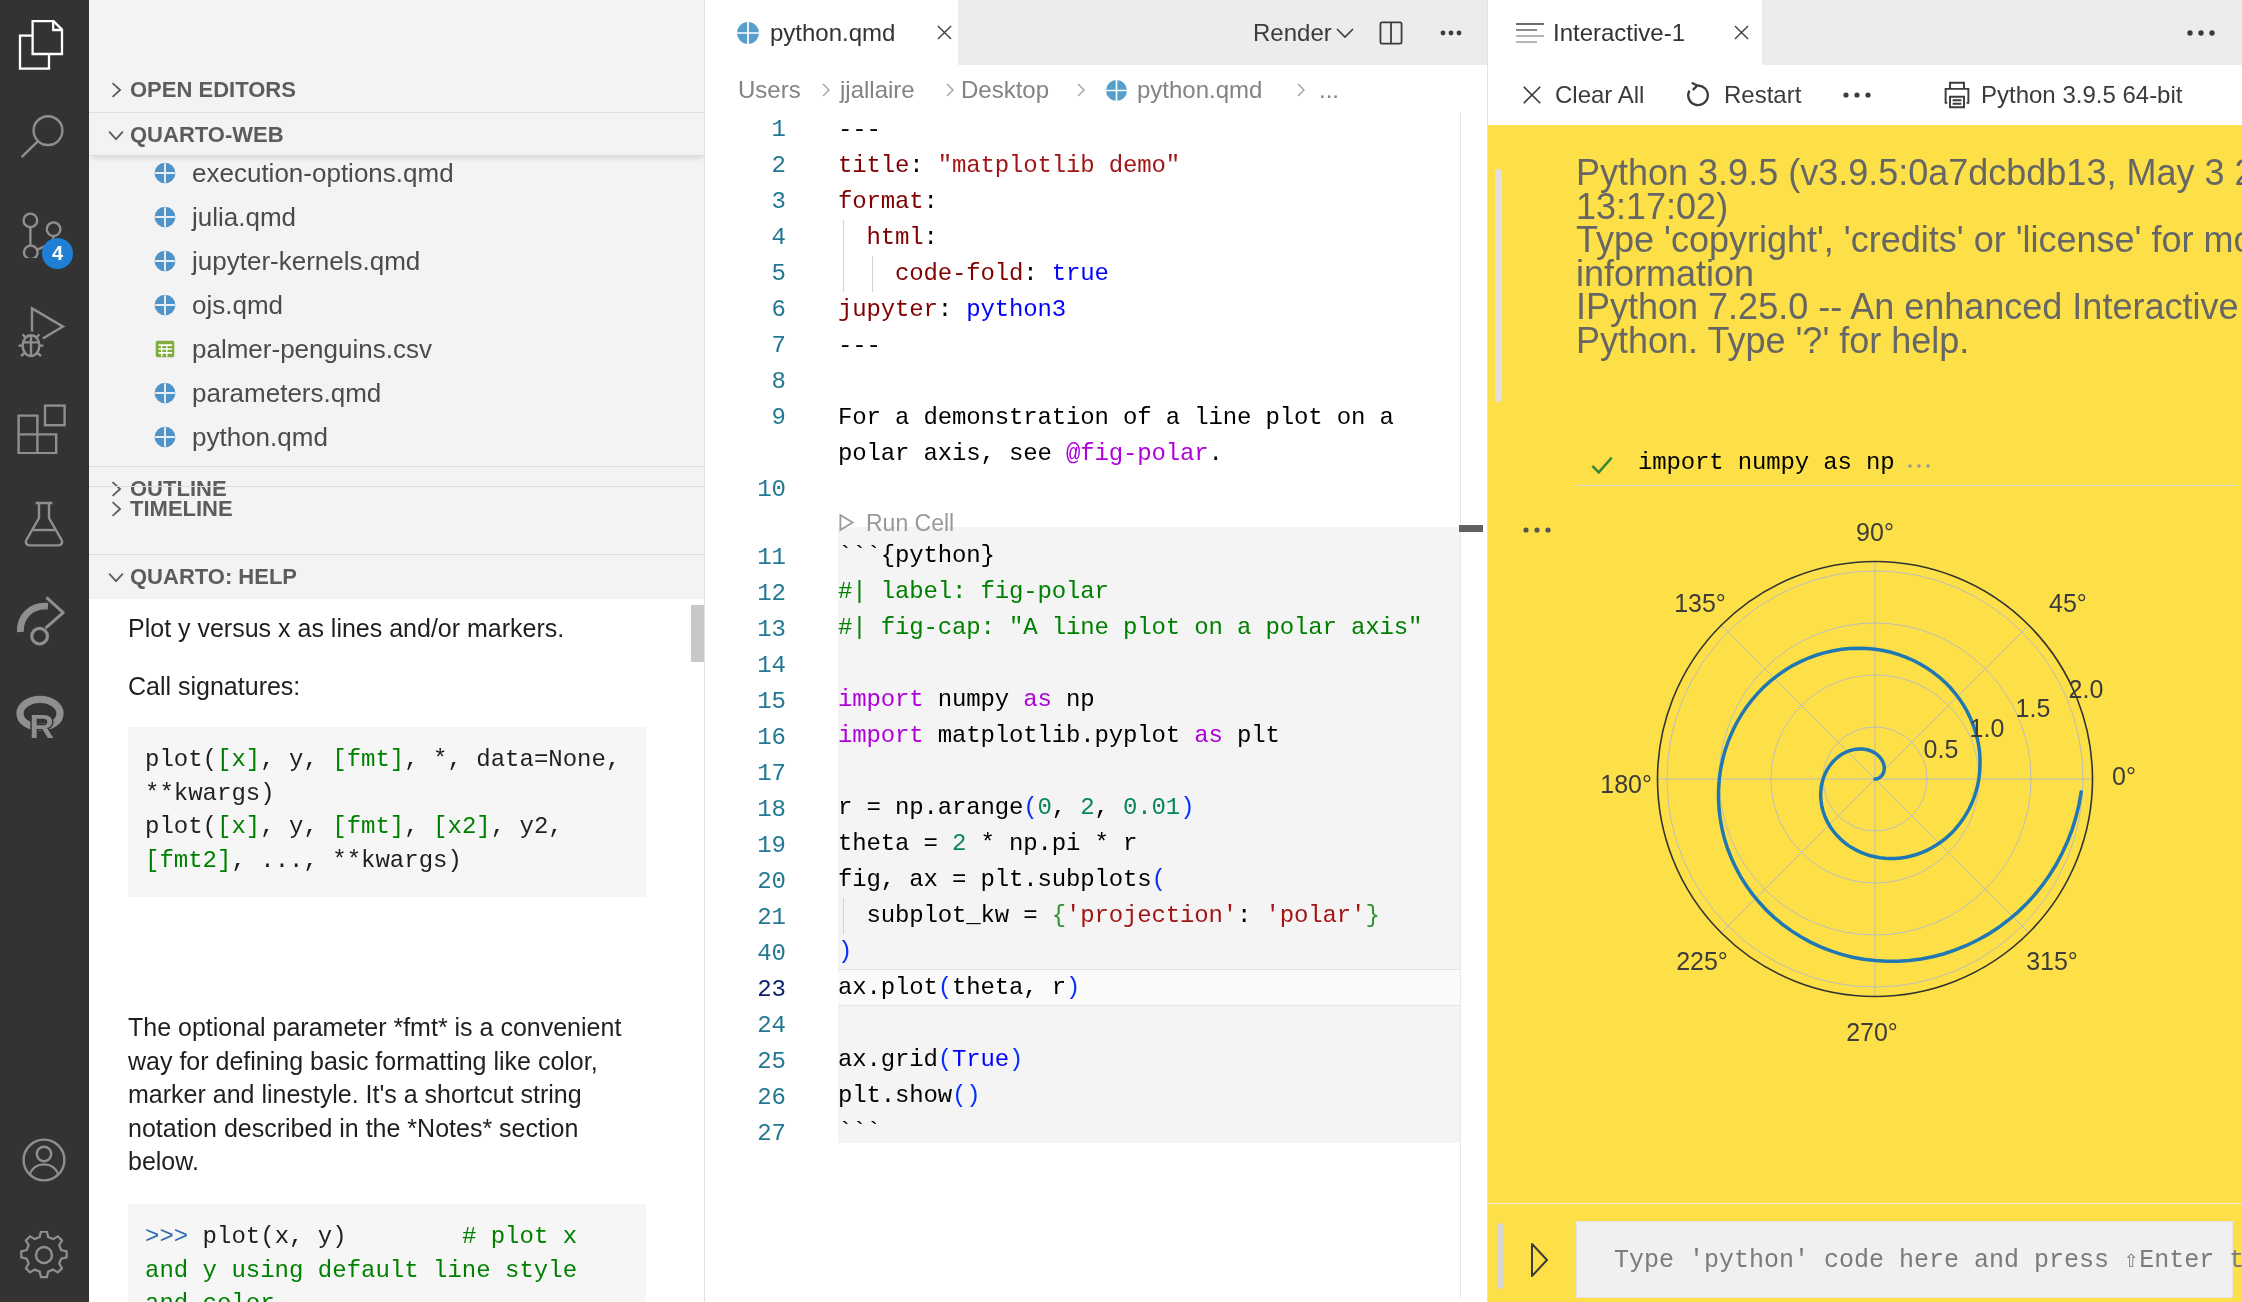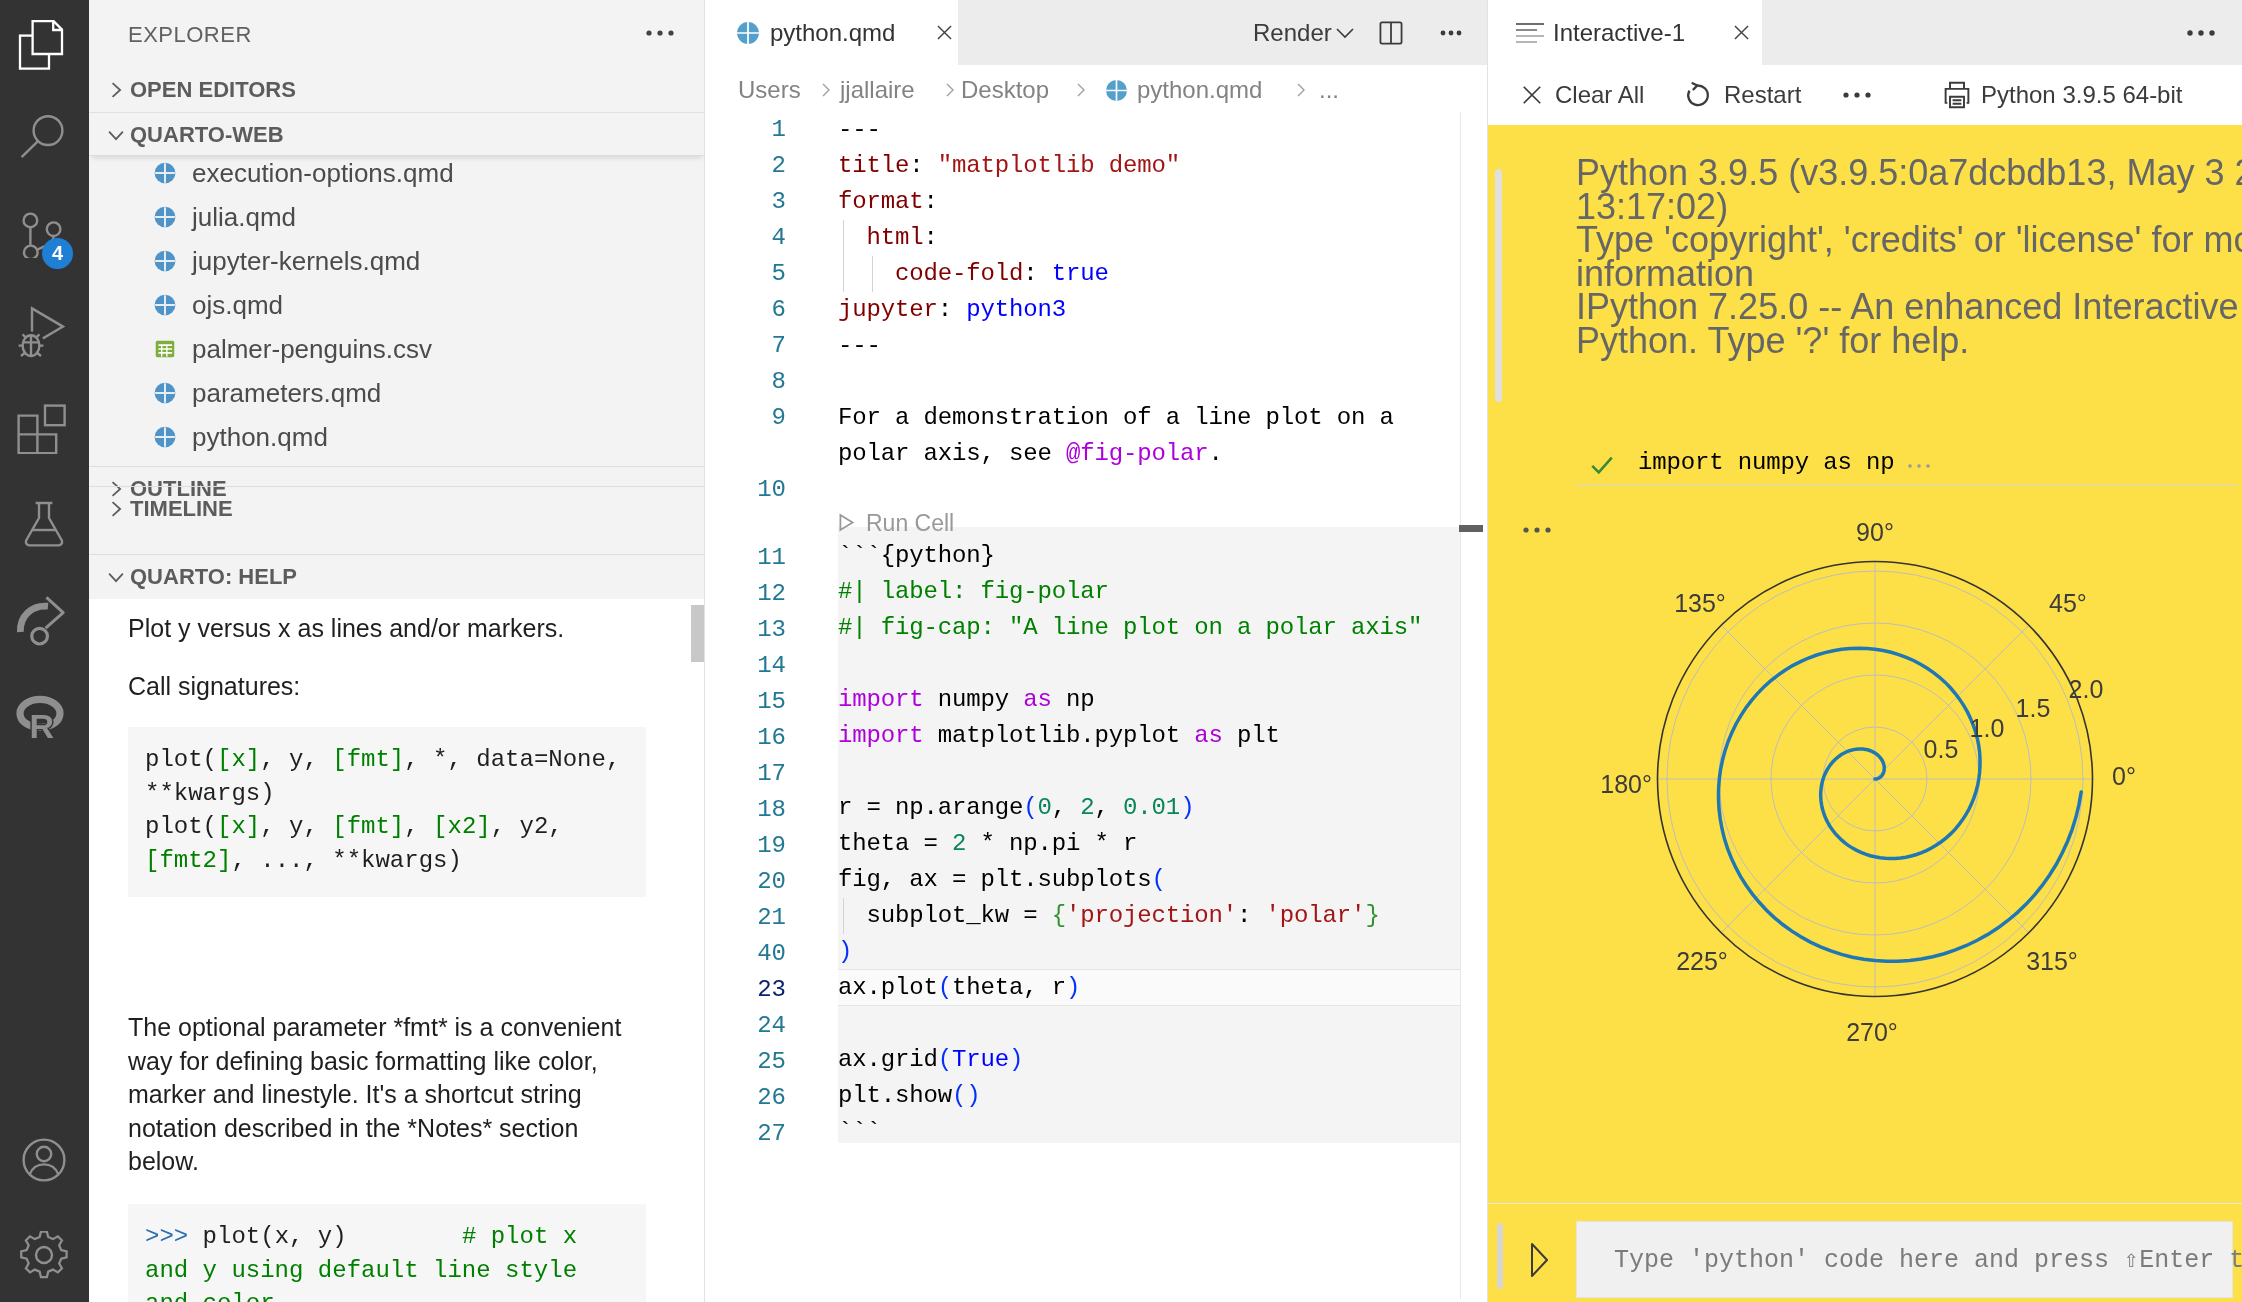--- a/index.html
+++ b/index.html
@@ -100,28 +100,20 @@
       <circle cx="12" cy="9" r="3.6"></circle>
       <path d="M4.8 19.2 C6.2 15.8 8.8 14.2 12 14.2 C15.2 14.2 17.8 15.8 19.2 19.2"></path>
     </svg>
 
     <svg class="aicon" style="left:20px; top:1231px; width:48px; height:48px;" viewBox="0 0 24 24" fill="none" stroke="#8f8f8f" stroke-width="1.2">
       <circle cx="12" cy="12" r="4"></circle>
       <path d="M10.4 1 H13.6 L14.3 3.9 L16.9 5 L19.5 3.5 L21.7 5.7 L20.2 8.3 L21.3 10.9 L24.2 11.6 V14.8 L21.3 15.5 L20.2 18.1 L21.7 20.7 L19.5 22.9 L16.9 21.4 L14.3 22.5 L13.6 25.4 H10.4 L9.7 22.5 L7.1 21.4 L4.5 22.9 L2.3 20.7 L3.8 18.1 L2.7 15.5 L-0.2 14.8 V11.6 L2.7 10.9 L3.8 8.3 L2.3 5.7 L4.5 3.5 L7.1 5 L9.7 3.9 Z" transform="translate(0.8,-0.6) scale(0.93)"></path>
     </svg>
   </div>
   <div id="sidebar" class="abs">
-    <div class="sbx" style="top:0; height:68px;">
-      <div style="position:absolute; left:39px; top:22px; font-size:22px; color:#616161; letter-spacing:0.5px;">EXPLORER</div>
-      <svg style="position:absolute; left:556px; top:23px;" width="30" height="20" viewBox="0 0 30 20">
-          <circle cx="4" cy="10" r="2.6" fill="#424242"></circle>
-          <circle cx="15" cy="10" r="2.6" fill="#424242"></circle>
-          <circle cx="26" cy="10" r="2.6" fill="#424242"></circle>
-        </svg>
-    </div>
     <div class="sbx shead" style="top:68px; height:44px;">
       <svg class="chev" viewBox="0 0 16 16" fill="none" stroke="#5c5c5c" stroke-width="1.3">
           <path d="M5.5 3 L11 8 L5.5 13"></path>
         </svg>
       <div class="srow-label">OPEN EDITORS</div>
     </div>
     <div class="sbx shead" style="top:112px; height:44px; border-top:1px solid #e0e0e0; border-bottom:1px solid #ddd; box-shadow:0 5px 5px -3px rgba(0,0,0,0.12);">
       <svg class="chev" viewBox="0 0 16 16" fill="none" stroke="#5c5c5c" stroke-width="1.3">
           <path d="M3 5.5 L8 11 L13 5.5"></path>
         </svg>

